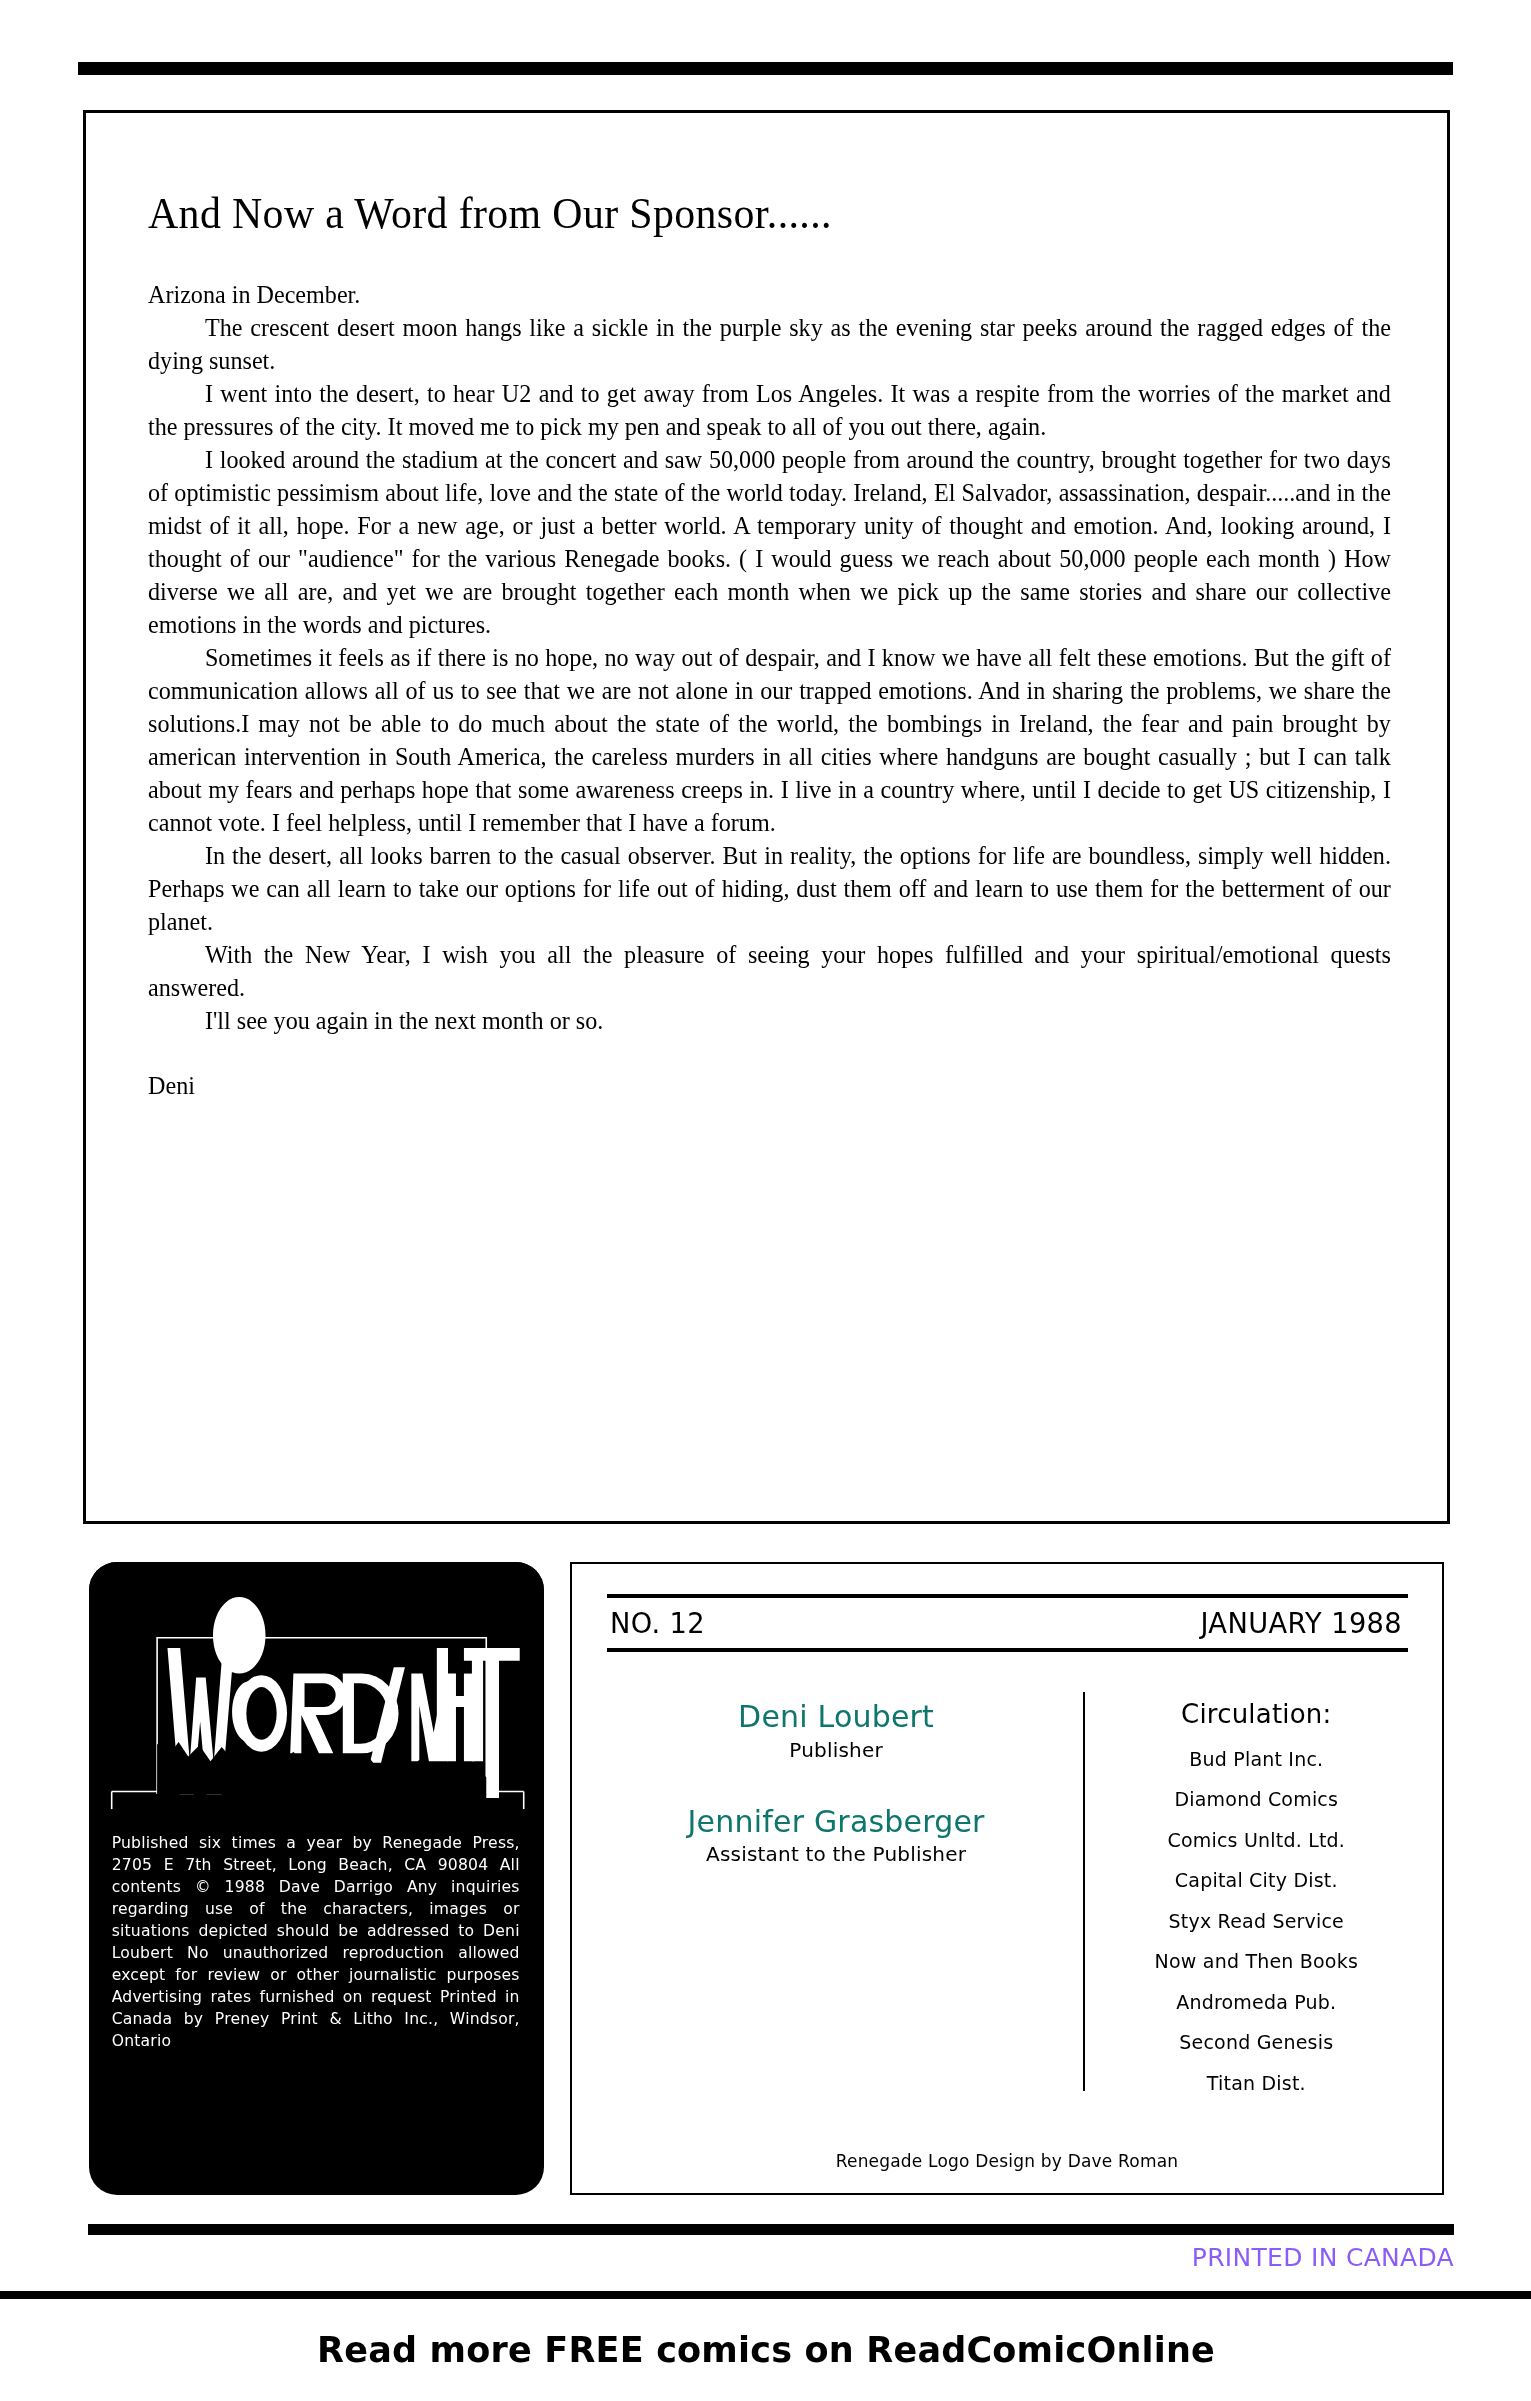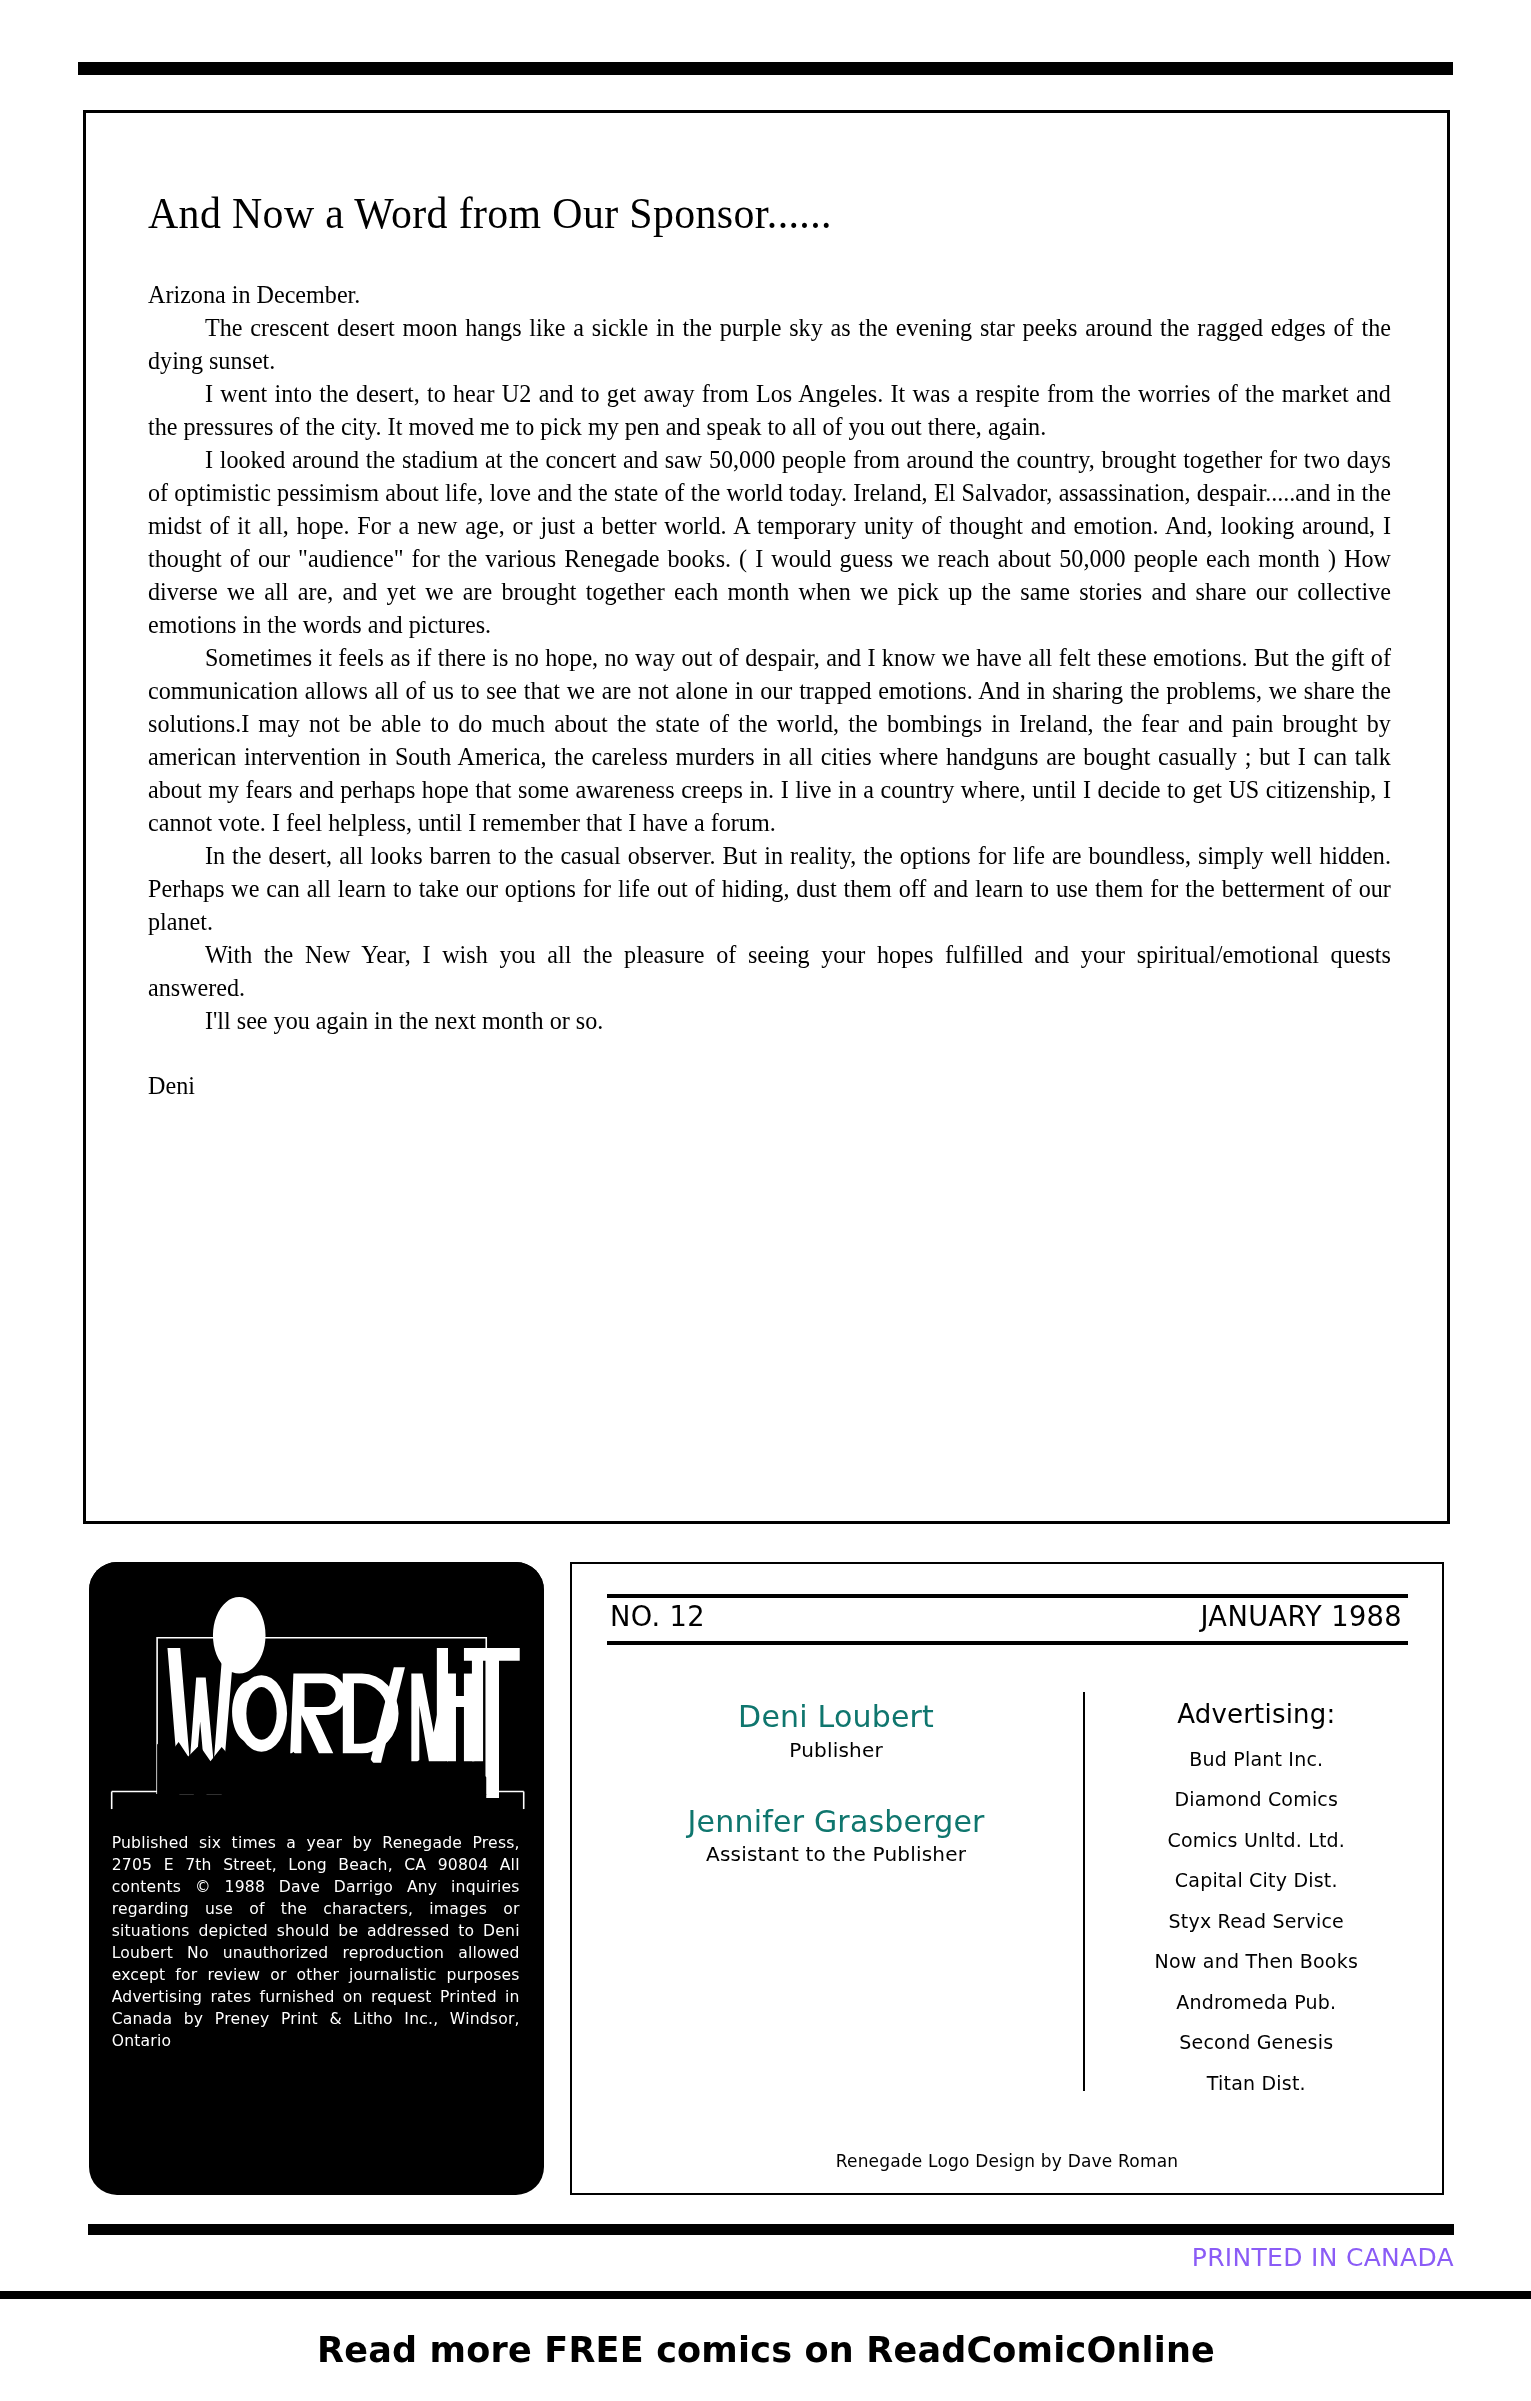--- a/index.html
+++ b/index.html
@@ -136,21 +136,21 @@
     background: #ffffff;
   }
 
   .issue-bar {
     position: absolute;
     left: 35px;
     top: 30px;
     width: 801px;
     border-top: 4.8px solid #000000;
     border-bottom: 4.8px solid #000000;
-    padding: 1px 0 8px 0;
+    padding: 8px 0 8px 0;
     display: flex;
     justify-content: space-between;
     align-items: baseline;
   }
   .issue-no, .issue-date {
     font-family: "DejaVu Sans", "Liberation Sans", sans-serif;
     font-size: 29px;
     font-weight: 400;
     letter-spacing: 0.4px;
     color: #000000;
@@ -364,21 +364,21 @@
           </div>
           <div class="staff-entry">
             <div class="staff-name">Jennifer Grasberger</div>
             <div class="staff-role">Assistant to the Publisher</div>
           </div>
         </div>
 
         <div class="vert-divider"></div>
 
         <div class="dist-col">
-          <div class="dist-title">Advertising:</div>
+          <div class="dist-title">Circulation:</div>
           <div class="dist-item">Bud Plant Inc.</div>
           <div class="dist-item">Diamond Comics</div>
           <div class="dist-item">Comics Unltd. Ltd.</div>
           <div class="dist-item">Capital City Dist.</div>
           <div class="dist-item">Styx Read Service</div>
           <div class="dist-item">Now and Then Books</div>
           <div class="dist-item">Andromeda Pub.</div>
           <div class="dist-item">Second Genesis</div>
           <div class="dist-item">Titan Dist.</div>
         </div>

